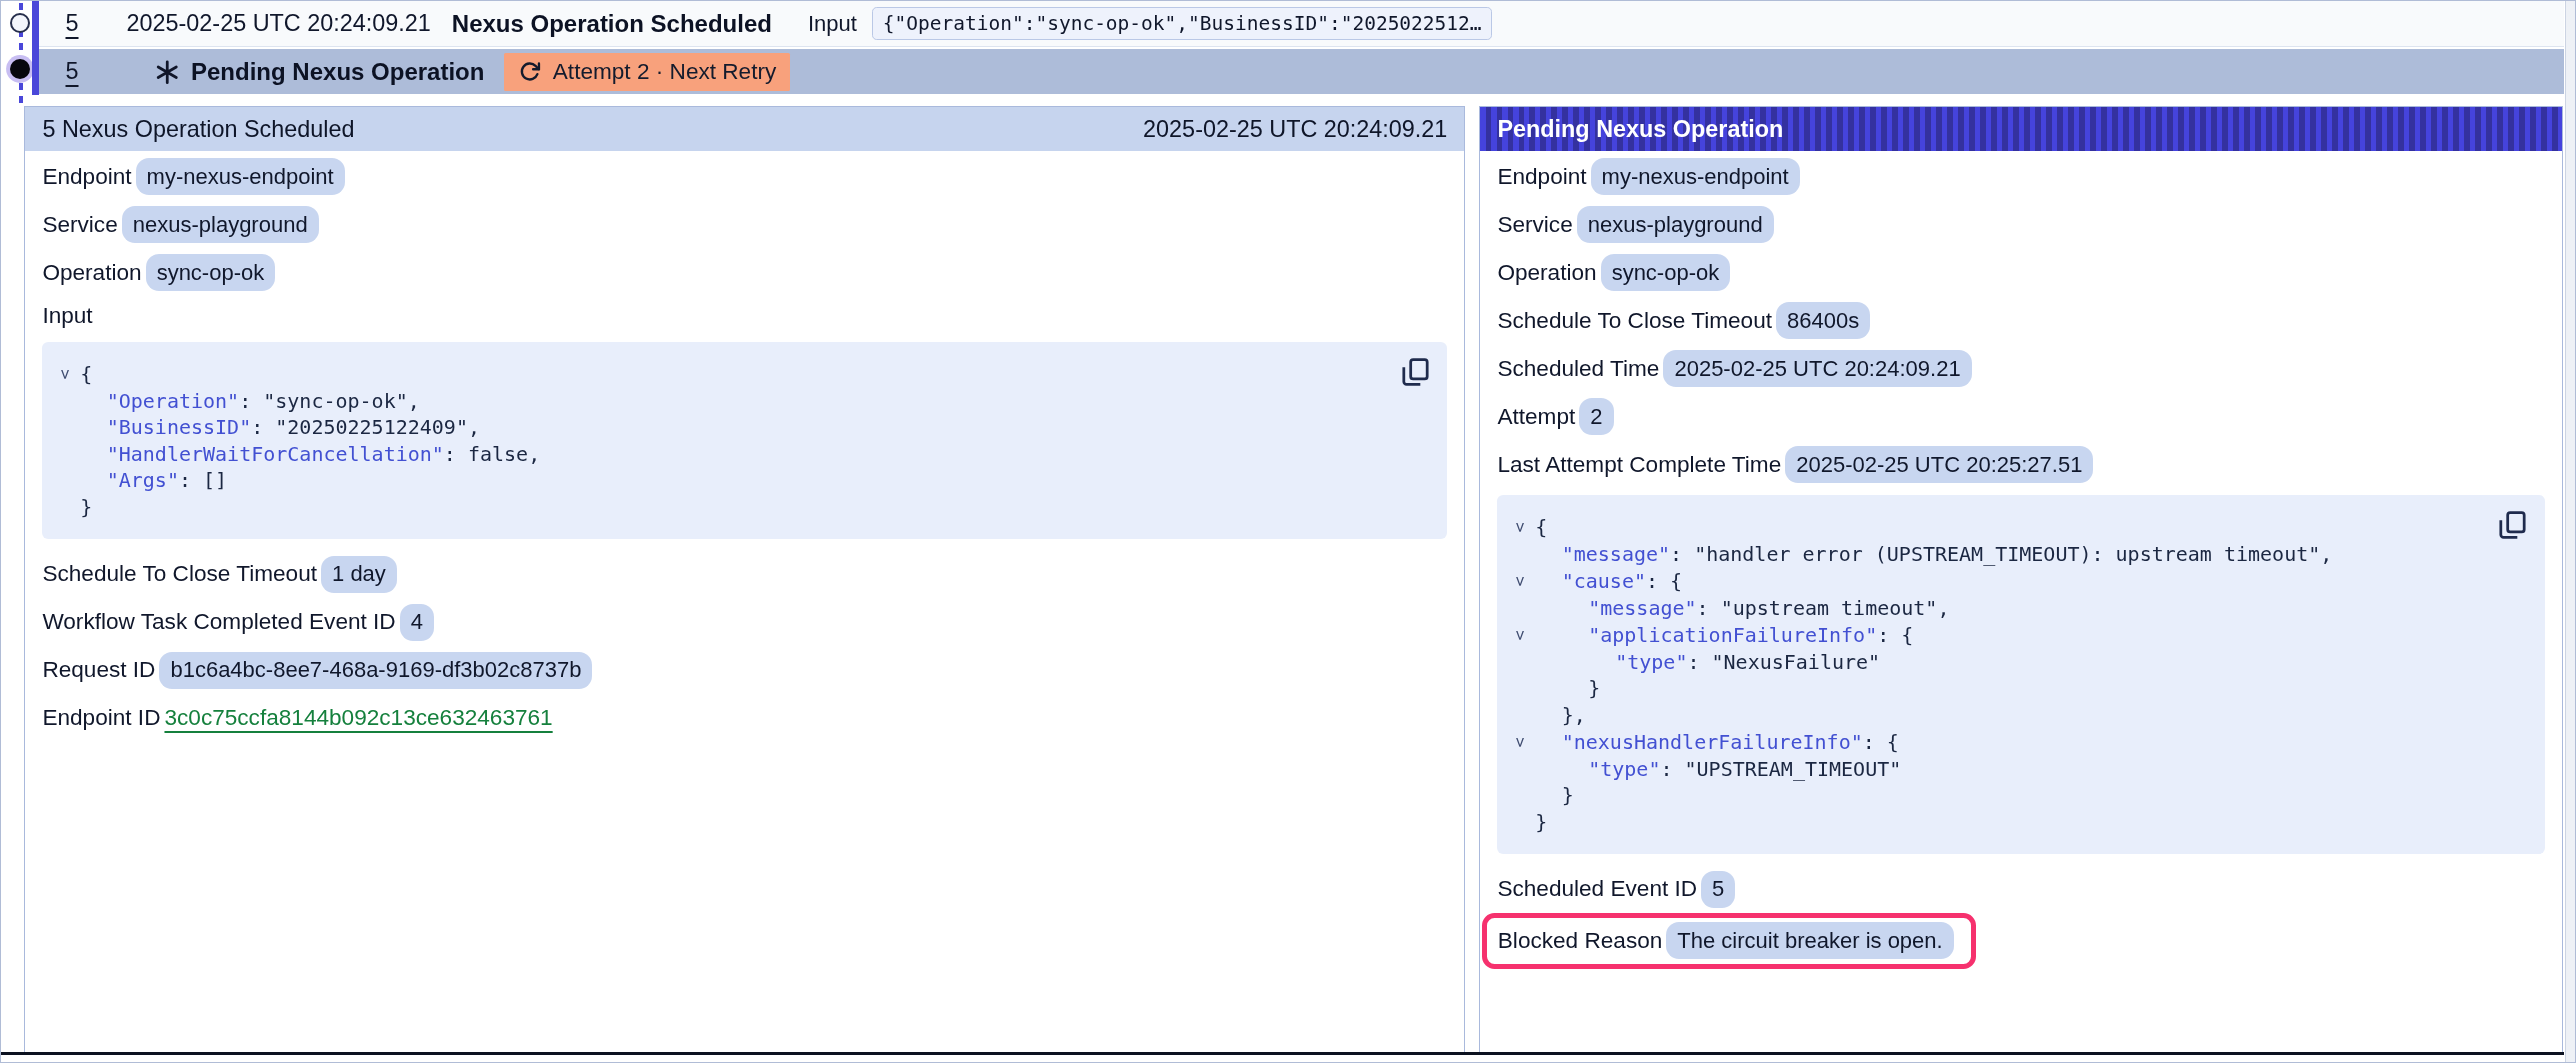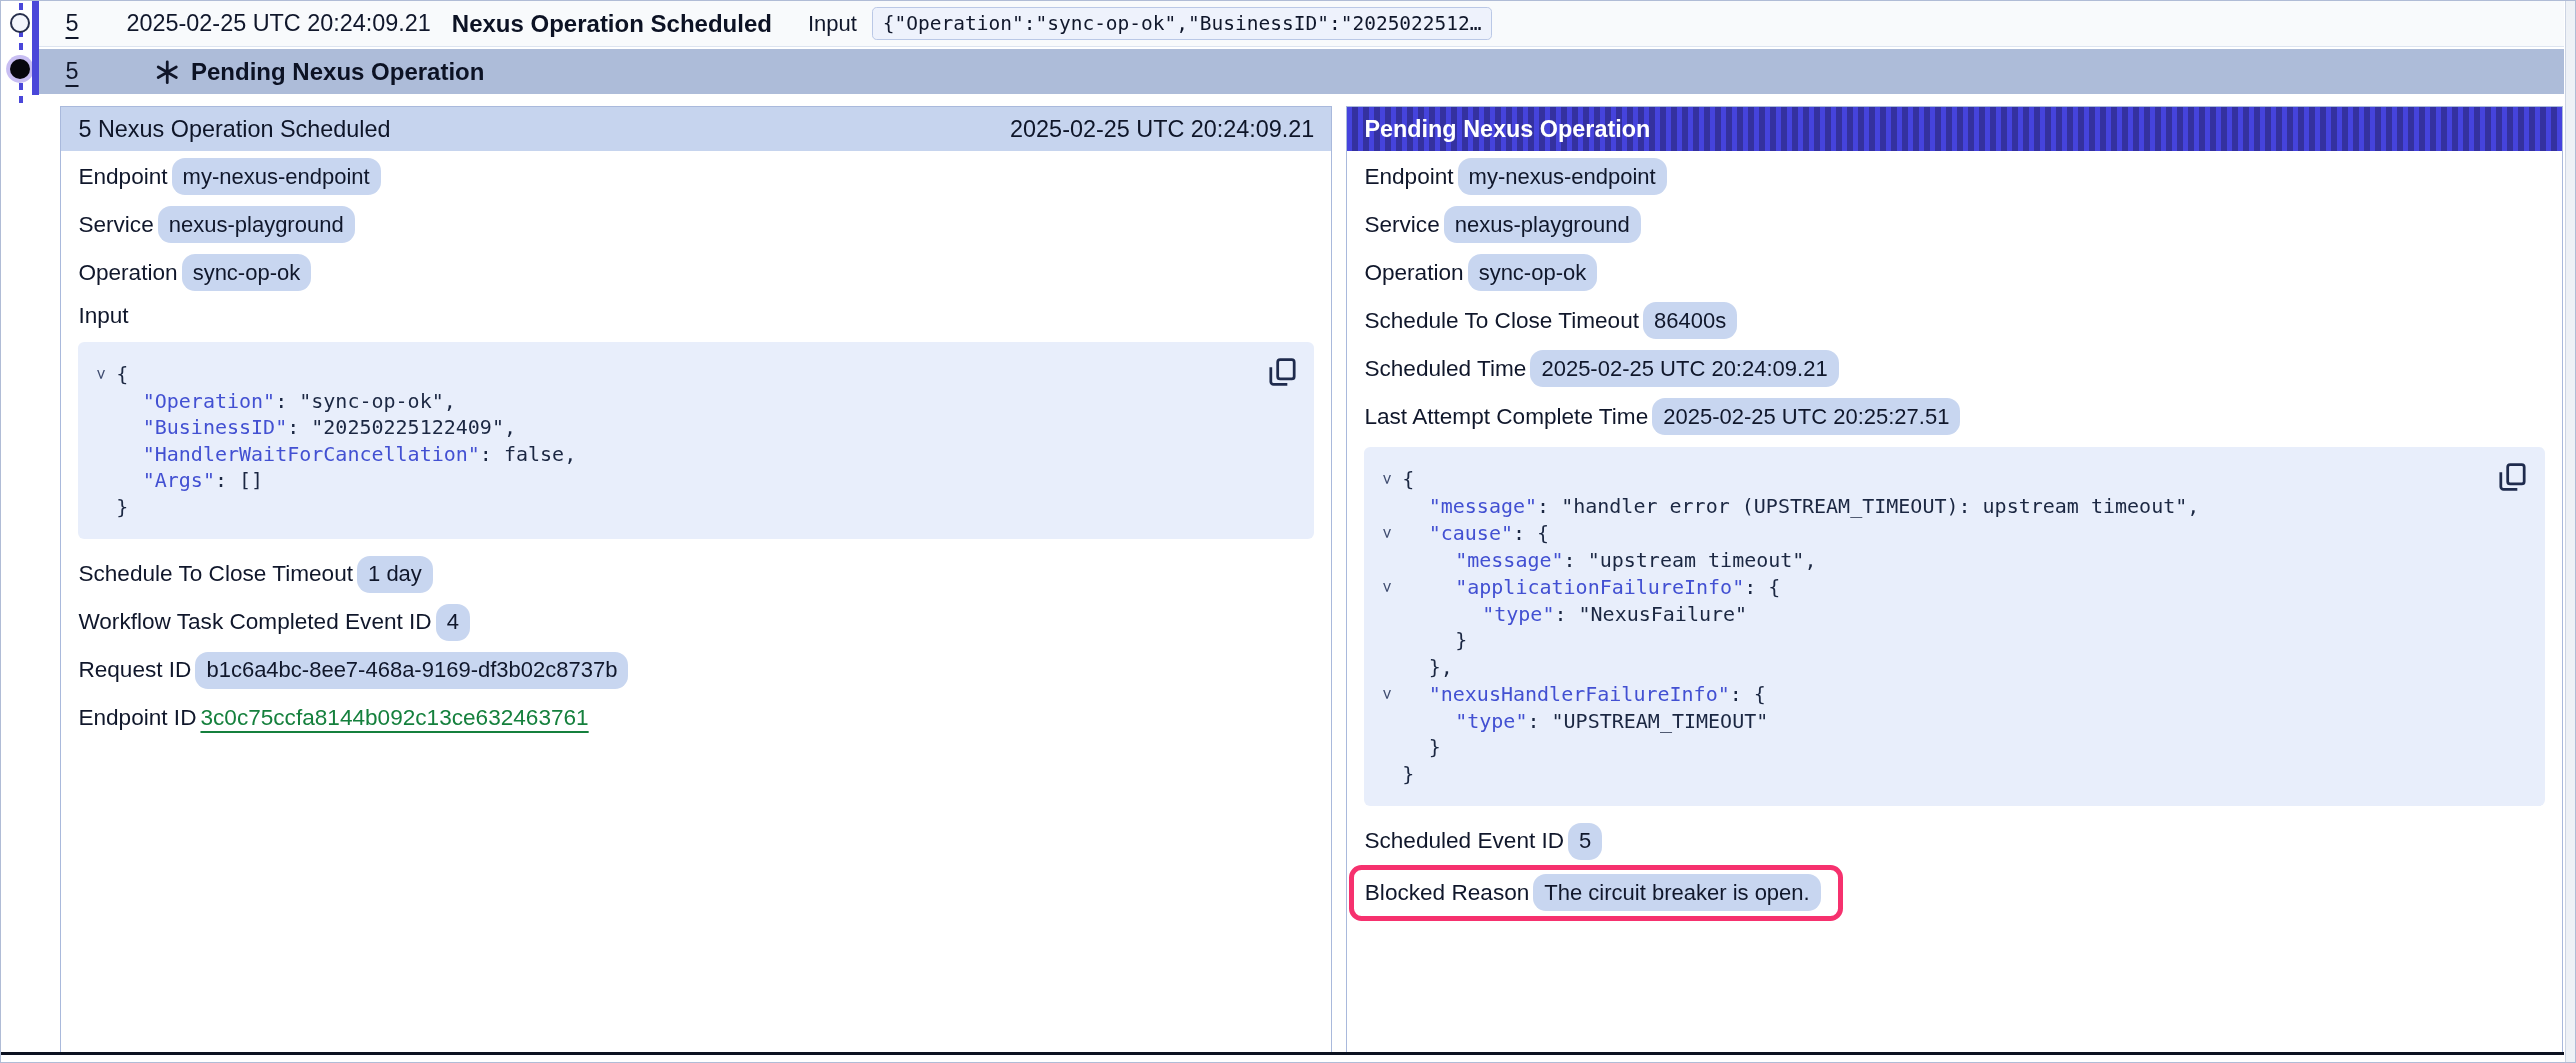--- a/index.html
+++ b/index.html
@@ -39,21 +39,21 @@
   .asterisk-wrap{margin-left:75px;display:inline-flex;align-items:center;}
   .row-pending .ev-title{margin-left:11px;}
   .retry-badge{
     margin-left:20px;display:inline-flex;align-items:center;gap:11px;
     background:#f8a17c;color:#141b2d;font-size:22.6px;
     padding:6.2px 14px;border-radius:1.6px;
   }
   
   .panels{position:absolute;left:23.4px;top:105px;right:12.5px;bottom:9.4px;display:flex;gap:14px;z-index:1;}
   .panel{box-sizing:border-box;border:1.6px solid #a9b9dc;background:#fff;position:relative;}
-  .panel.left{width:1272px;flex:none;margin-left:36px;}
+  .panel.left{width:1441px;flex:none;}
   .panel.right{flex:1;}
   .panel-head{height:44px;display:flex;align-items:center;justify-content:space-between;padding:0 17px;font-size:23.4px;}
   .panel-head.plain{background:#c6d4ee;color:#0e1528;}
   .panel-head.plain .ph-title{font-weight:500;}
   .panel-head.striped{
     background:repeating-linear-gradient(90deg,#4543dd 0 5.5px,#34319f 5.5px 11px);
     color:#ffffff;justify-content:flex-start;
   }
   .panel-head.striped .ph-title{font-weight:600;}
   .panel-body{padding:1.6px 17px 0 17px;}
@@ -108,20 +108,29 @@
       <span class="ev-preview">{"Operation":"sync-op-ok","BusinessID":"2025022512…</span>
     </div>
     <div class="event-row row-pending">
       <span class="ev-id">5</span>
       <span class="asterisk-wrap">
         <svg width="26.5" height="26.5" viewBox="0 0 24 24" fill="none" stroke="#10162a" stroke-width="2.5" stroke-linecap="round">
           <path d="M12 2.5v19M3.8 7.25l16.4 9.5M3.8 16.75l16.4-9.5"></path>
         </svg>
       </span>
       <span class="ev-title">Pending Nexus Operation</span>
+      <span class="retry-badge">
+        <span>
+          <svg width="23.4" height="23.4" viewBox="0 0 24 24" fill="none" stroke="#141b2d" stroke-width="2.4" stroke-linecap="round" stroke-linejoin="round">
+            <polyline points="21.5 3.5 21.5 9.5 15.5 9.5"></polyline>
+            <path d="M19.9 14.5a8.2 8.2 0 1 1-1.93-8.53L21.5 9.5"></path>
+          </svg>
+        </span>
+        <span>Attempt 2 · Next Retry</span>
+      </span>
     </div>
   </div>
 
   <div class="panels">
     <section class="panel left">
       <header class="panel-head plain">
         <span class="ph-title">5 Nexus Operation Scheduled</span>
         <span class="ph-time">2025-02-25 UTC 20:24:09.21</span>
       </header>
       <div class="panel-body" id="left-body">
@@ -210,20 +219,24 @@
           </div>
           <div class="field-row">
             <span class="f-label">Schedule To Close Timeout</span>
             <span class="chip">86400s</span>
           </div>
           <div class="field-row">
             <span class="f-label">Scheduled Time</span>
             <span class="chip">2025-02-25 UTC 20:24:09.21</span>
           </div>
           <div class="field-row">
+            <span class="f-label">Attempt</span>
+            <span class="chip">2</span>
+          </div>
+          <div class="field-row">
             <span class="f-label">Last Attempt Complete Time</span>
             <span class="chip">2025-02-25 UTC 20:25:27.51</span>
           </div>
           <div class="code">
             <button class="copy-btn">
               <svg viewBox="0 0 24 24" fill="none" stroke="currentColor" stroke-width="2">
                 <rect x="8.5" y="3" width="12" height="14" rx="1.8"></rect>
                 <path d="M15.5 21H5.5a2 2 0 0 1-2-2V8.5"></path>
               </svg>
             </button>

